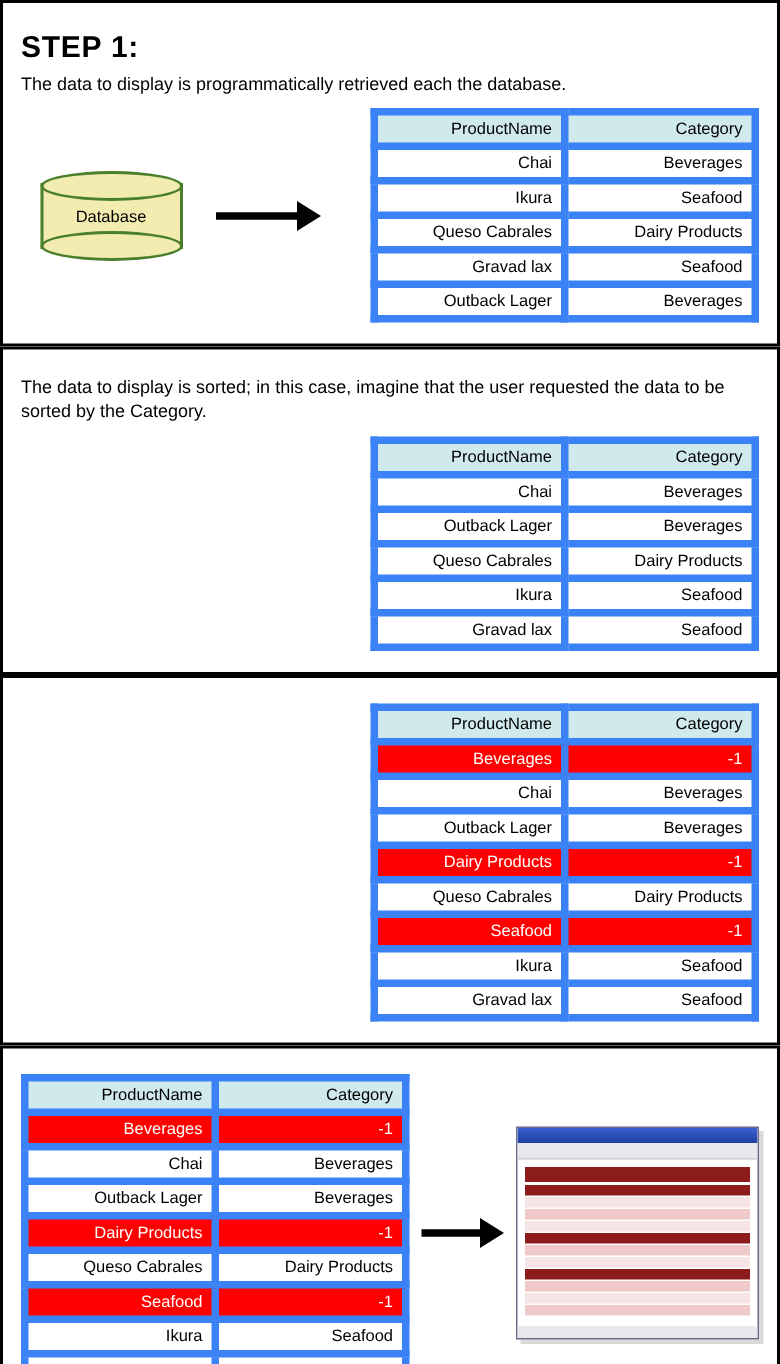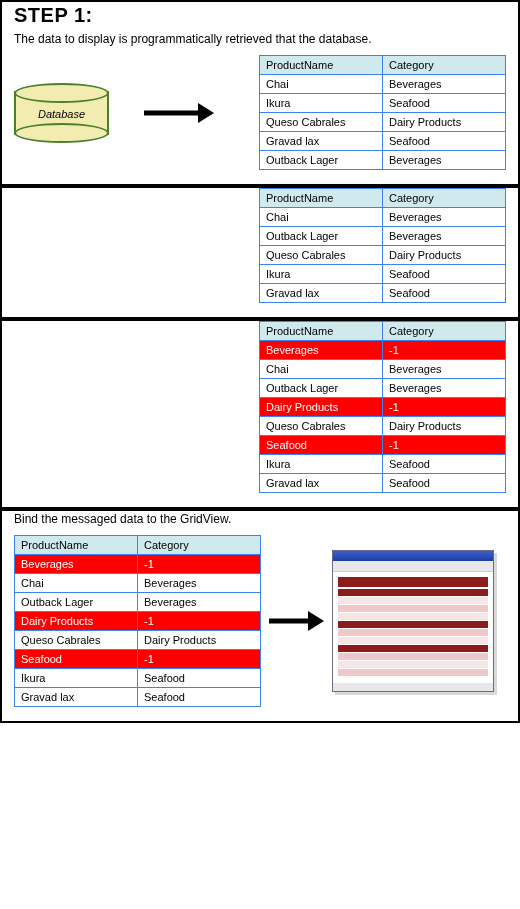--- a/index.html
+++ b/index.html
@@ -11,21 +11,21 @@
     color: #000;
     width: 520px;
   }
   .page {
     width: 520px;
     box-sizing: border-box;
   }
   .step-panel {
     border: 2px solid #000;
     box-sizing: border-box;
-    padding: 0 12px 14px 12px;
+    padding: 17px 12px 14px 12px;
     background: #fff;
   }
   .step-title {
     font-size: 20px;
     font-weight: bold;
     letter-spacing: 0.5px;
     margin: 2px 0 4px 0;
     font-family: Arial, sans-serif;
   }
   .step-desc {
@@ -44,42 +44,41 @@
   }
 
   
   table.data-table {
     border-collapse: collapse;
     font-size: 11px;
     background: #fff;
   }
   table.data-table th,
   table.data-table td {
-    border: 1px solid #3b82f6;
+    border: 5px solid #3b82f6;
     padding: 3px 6px;
-    text-align: left;
+    text-align: right;
     white-space: nowrap;
   }
   table.data-table th {
     background: #cfe9ec;
     font-weight: normal;
   }
   table.data-table .separator td {
     background: #ff0000;
     color: #ffffff;
   }
 
   
   .db-wrap {
     width: 120px;
     height: 90px;
     display: flex;
     align-items: center;
-    justify-content: flex-start;
-    font-style: italic;
+    justify-content: center;
   }
   .db {
     width: 95px;
     height: 60px;
     position: relative;
   }
   .db .body {
     position: absolute;
     left: 0; right: 0; top: 8px; bottom: 8px;
     background: #f2ecb0;
@@ -173,21 +172,21 @@
     gap: 8px;
   }
 </style>
 </head>
 <body>
 
 <div class="page">
 
   <div class="step-panel">
     <div class="step-title">STEP 1:</div>
-    <p class="step-desc">The data to display is programmatically retrieved that the database.</p>
+    <p class="step-desc">The data to display is programmatically retrieved each the database.</p>
     <div class="row-flex">
       <div class="db-wrap">
         <div class="db">
           <div class="body"></div>
           <div class="bottom"></div>
           <div class="top"></div>
           <div class="label">Database</div>
         </div>
       </div>
       <div class="arrow">
@@ -223,20 +222,21 @@
                 <td>Outback Lager</td>
                 <td>Beverages</td>
               </tr>
             </tbody>
         </table>
       </div>
     </div>
   </div>
 
   <div class="step-panel">
+    <p class="step-desc">The data to display is sorted; in this case, imagine that the user requested the data to be sorted by the Category.</p>
     <div class="right-align">
       <table class="data-table">
         <thead>
           <tr>
             <th style="width:110px">ProductName</th>
             <th style="width:110px">Category</th>
           </tr>
         </thead>
         <tbody id="t2">
             <tr>
@@ -305,21 +305,20 @@
             <tr>
               <td>Gravad lax</td>
               <td>Seafood</td>
             </tr>
           </tbody>
       </table>
     </div>
   </div>
 
   <div class="step-panel">
-    <p class="step-desc">Bind the messaged data to the GridView.</p>
     <div class="step4-flex">
       <table class="data-table">
         <thead>
           <tr>
             <th style="width:110px">ProductName</th>
             <th style="width:110px">Category</th>
           </tr>
         </thead>
         <tbody id="t4">
             <tr class="separator">

